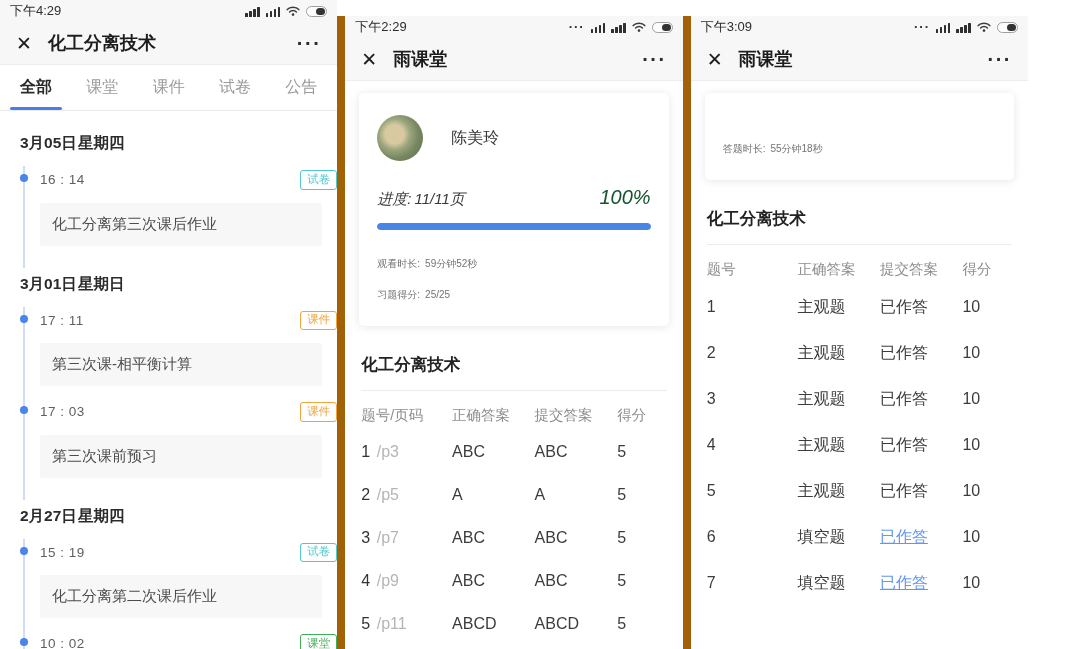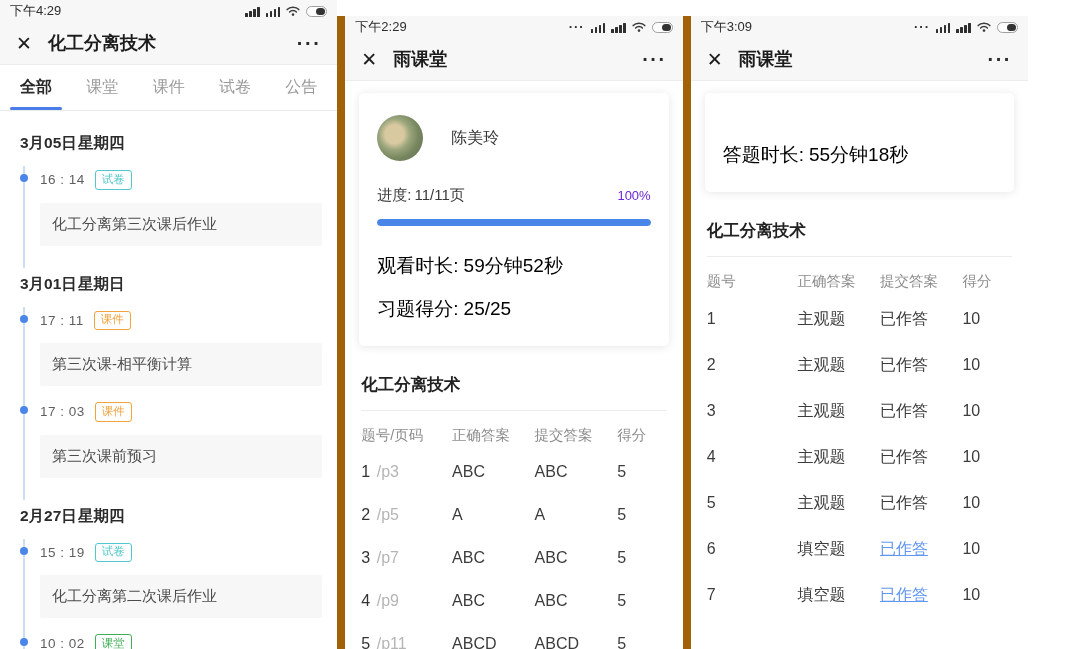--- a/index.html
+++ b/index.html
@@ -68,21 +68,21 @@
   }
 
   .tl-group { position: relative; }
   .tl-date { margin: 22px 20px 0; font-size: 15.5px; font-weight: 700; color: #2b2b2b; display: flex; gap: 1px; }
   .tl-entries { position: relative; margin-left: 23px; padding-bottom: 6px; }
   .tl-entries::before {
     content: ''; position: absolute; left: 0; top: 12px; bottom: -16px;
     width: 2px; background: #cdddf6;
   }
   .tl-group:last-child .tl-entries::before { bottom: -200px; }
-  .tl-time-row { position: relative; display: flex; align-items: center; padding: 16px 0 0 17px; }
+  .tl-time-row { position: relative; display: flex; align-items: center; padding: 16px 0 0 17px; justify-content: space-between; }
   .tl-dot {
     position: absolute; left: -3px; top: 20px;
     width: 8px; height: 8px; border-radius: 50%; background: #4a86e8;
   }
   .tl-time { font-size: 13.5px; color: #5f5f5f; letter-spacing: 0.5px; }
   .tl-tag {
     margin-left: 10px; font-size: 11.5px; line-height: 1;
     padding: 2.5px 6px 3.5px; border: 1px solid currentColor; border-radius: 3px;
     background: #fff;
   }
@@ -105,27 +105,27 @@
   }
   .profile-row { display: flex; align-items: center; gap: 28px; }
   .avatar { width: 46px; height: 46px; border-radius: 50%; flex: 0 0 46px; }
   .avatar-photo {
     background: radial-gradient(circle at 38% 42%, #d9c9a0 0 24%, #9aa57c 40%, #77865f 62%, #5f6e52 100%);
   }
   .avatar-anime {
     background: linear-gradient(180deg, #6b4f3f 0%, #7a5a45 30%, #f0ddcd 46%, #f7f2ec 66%, #d8dce4 86%, #c44a4a 100%);
   }
   .profile-name { font-size: 16px; color: #333; }
-  .progress-row { display: flex; justify-content: space-between; align-items: baseline; margin-top: 25px; }
+  .progress-row { display: flex; justify-content: space-between; align-items: baseline; margin-top: 25px; font-style: italic; }
   .progress-label { font-size: 15px; color: #3a3a3a; }
   .progress-label .val { margin-left: 3px; }
-  .progress-pct { font-size: 13px; color: #6d28d9; }
+  .progress-pct { font-size: 20px; color: #14532d; }
   .progress-track { margin-top: 14px; height: 7px; border-radius: 4px; background: #e8edf6; overflow: hidden; }
   .progress-fill { height: 100%; background: #4a86e8; border-radius: 4px; }
-  .stat-row { margin-top: 17px; font-size: 19px; color: #000000; }
+  .stat-row { margin-top: 17px; font-size: 10px; color: #737373; }
   .stat-row .val { margin-left: 5px; }
   .stat-row.first { margin-top: 27px; }
 
   .section-title { margin: 28px 16px 0; font-size: 16.5px; font-weight: 700; color: #222; }
   .section-divider { margin: 14px 16px 0; border-top: 1px solid #ececec; }
 
   .rtable { margin: 0 16px; }
   .thead, .trow {
     display: grid;
     grid-template-columns: 1.1fr 1fr 1fr 0.6fr;

